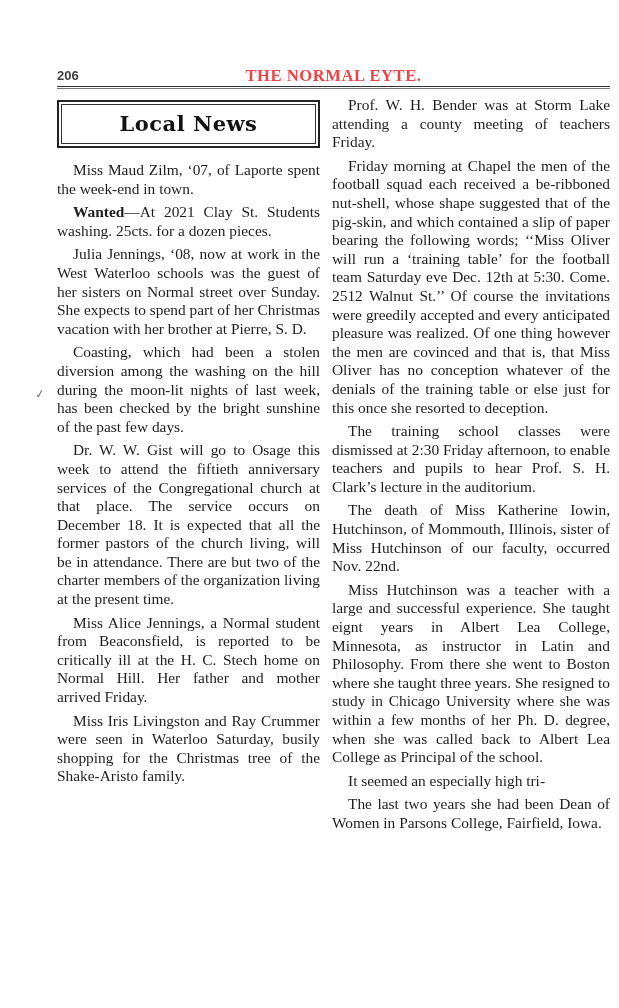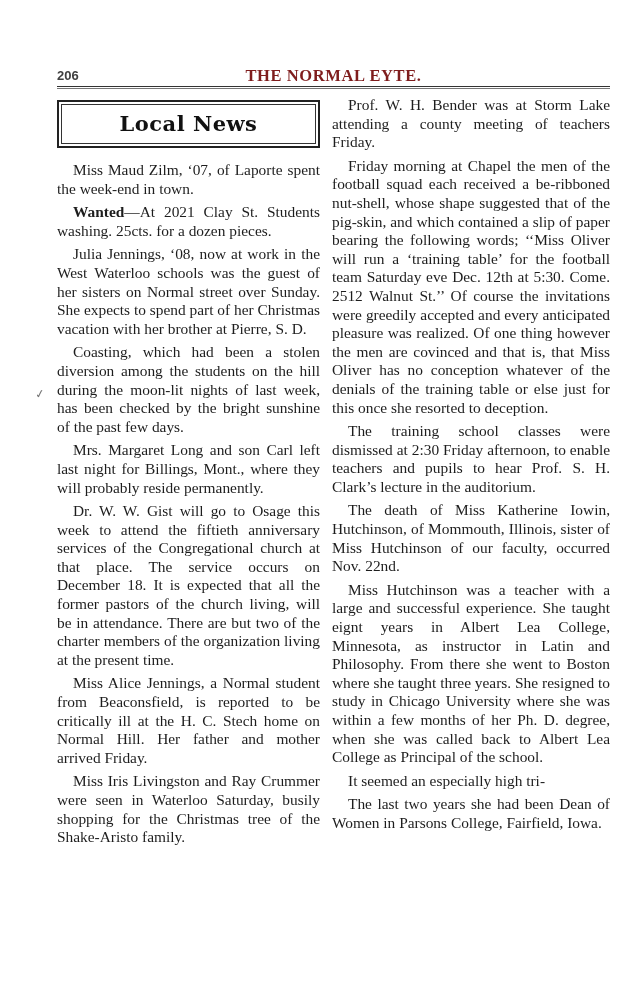--- a/index.html
+++ b/index.html
@@ -39,21 +39,21 @@
   .journal-title {
     position: absolute;
     left: 0;
     width: 100%;
     text-align: center;
     top: 0;
     font-family: "Liberation Serif", serif;
     font-weight: bold;
     font-size: 16.5px;
     letter-spacing: 0.6px;
-    color: #7f1d1d;
+    color: #ef4444;
   }
   .head-rule {
     position: absolute;
     left: 57px;
     top: 86px;
     width: 553px;
     height: 0;
     border-top: 1.5px solid #333;
     border-bottom: 1px solid #777;
     padding-top: 1px;
@@ -131,22 +131,21 @@
   <div class="col col-left">
     <div class="section-box">
       <div class="section-box-inner">
         <span class="section-title">Local News</span>
       </div>
     </div>
 
     <p class="para"><span class="lead"></span><span>Miss Maud Zilm, ‘07, of Laporte spent the week-end in town.</span></p>
     <p class="para"><span class="lead">Wanted</span><span>—At 2021 Clay St. Students washing.   25cts. for a dozen pieces.</span></p>
     <p class="para"><span class="lead"></span><span>Julia Jennings, ‘08, now at work in the West Waterloo schools was the guest of her sisters on Normal street over Sunday. She expects to spend part of her Christmas vacation with her brother at Pierre, S. D.</span></p>
-    <p class="para"><span class="lead"></span><span>Coasting, which had been a stolen diversion among the students on the hill during the moon-lit nights of last week, has been checked by the bright sunshine of the past few days.</span></p>
-    <p class="para"><span class="lead"></span><span>Mrs. Margaret Long and son Carl left last night for Billings, Mont., where they will probably reside permanently.</span></p>
+    <p class="para"><span class="lead"></span><span>Coasting, which had been a stolen diversion among the washing on the hill during the moon-lit nights of last week, has been checked by the bright sunshine of the past few days.</span></p>
     <p class="para"><span class="lead"></span><span>Dr. W. W. Gist will go to Osage this week to attend the fiftieth anniversary services of the Congregational church at that place. The service occurs on December 18.  It is expected that all the former pastors of the church living, will be in attendance. There are but two of the charter members of the organization living at the present time.</span></p>
     <p class="para"><span class="lead"></span><span>Miss Alice Jennings, a Normal student from Beaconsfield, is reported to be critically ill at the H. C. Stech home on Normal Hill. Her father and mother arrived Friday.</span></p>
     <p class="para"><span class="lead"></span><span>Miss Iris Livingston and Ray Crummer were seen in Waterloo Saturday, busily shopping for the Christmas tree of the Shake-Aristo family.</span></p>
   </div>
 
   <div class="col col-right">
     <p class="para">Prof. W. H. Bender was at Storm Lake attending a county meeting of teachers Friday.</p>
     <p class="para">Friday morning at Chapel the men of the football squad each received a be-ribboned nut-shell, whose shape suggested that of the pig-skin, and which contained a slip of paper bearing the following words; ‘‘Miss Oliver will run a ‘training table’ for the football team Saturday eve Dec. 12th at 5:30. Come.  2512 Walnut St.’’  Of course the invitations were greedily accepted and every anticipated pleasure was realized. Of one thing however the men are covinced and that is, that Miss Oliver has no conception whatever of the denials of the training table or else just for this once she resorted to deception.</p>
     <p class="para">The training school classes were dismissed at 2:30 Friday afternoon, to enable teachers and pupils to hear Prof. S. H. Clark’s lecture in the auditorium.</p>
     <p class="para">The death of Miss Katherine Iowin, Hutchinson, of Mommouth, Illinois, sister of Miss Hutchinson of our faculty, occurred Nov. 22nd.</p>

